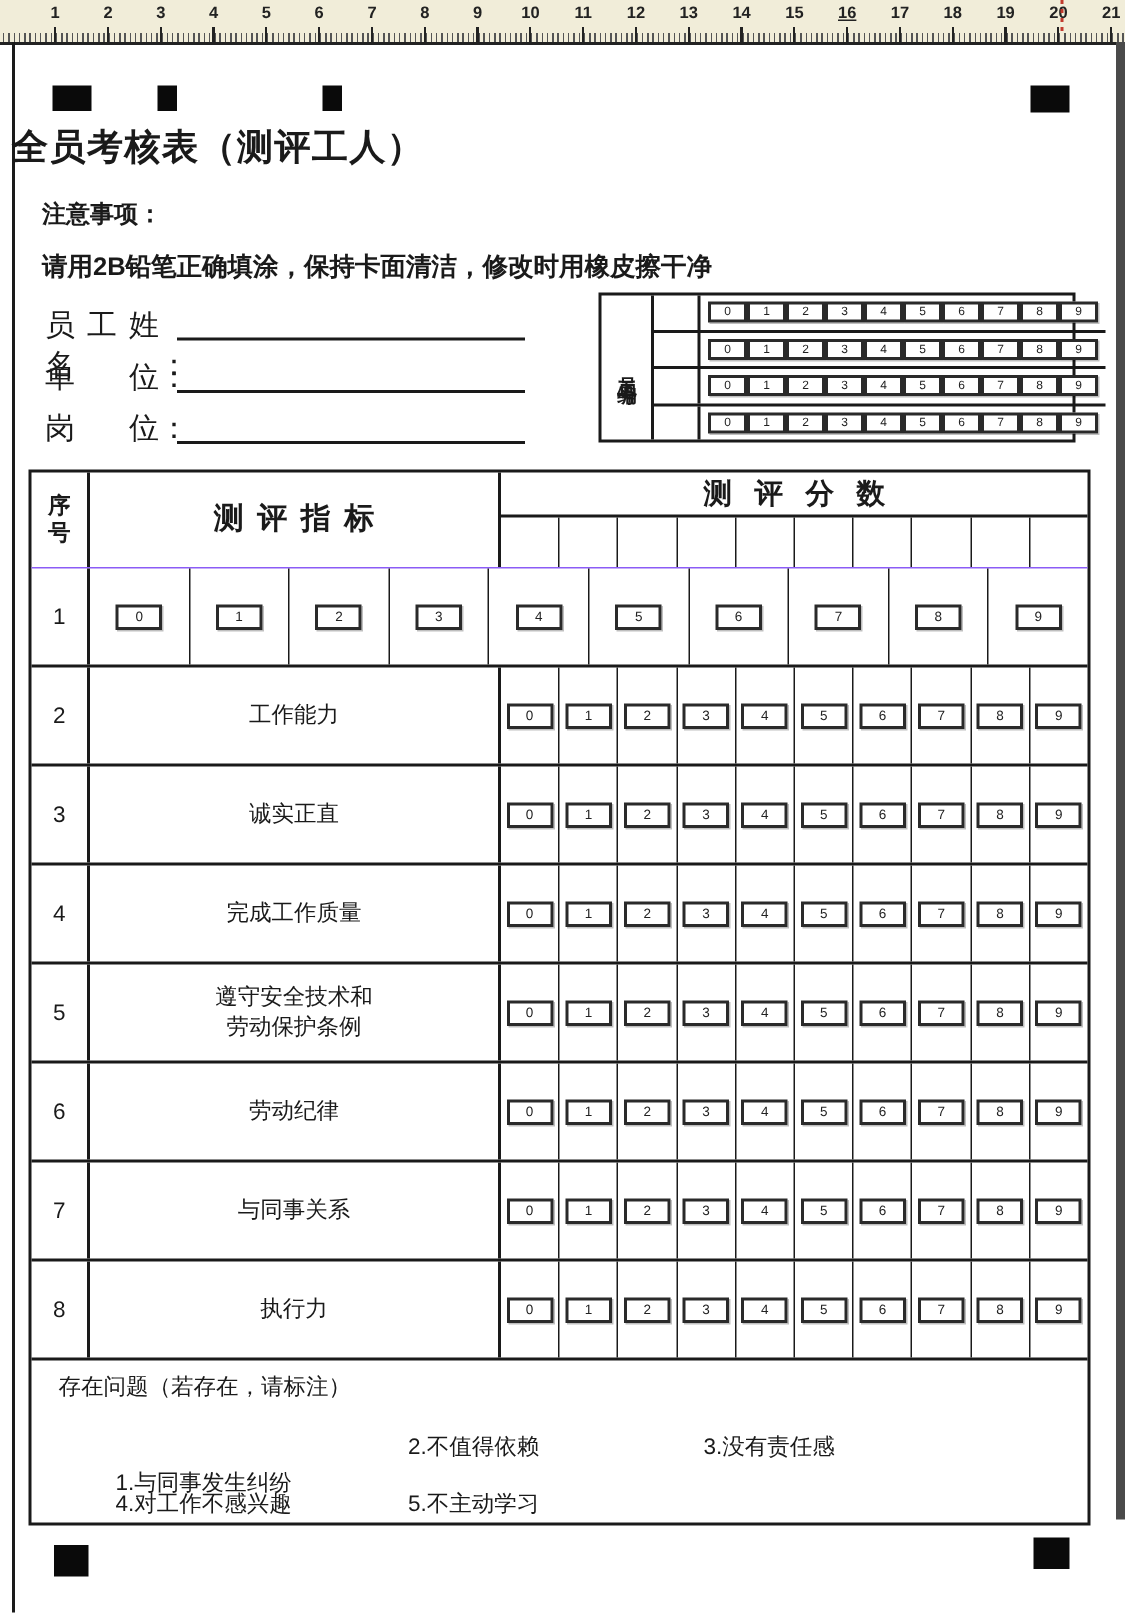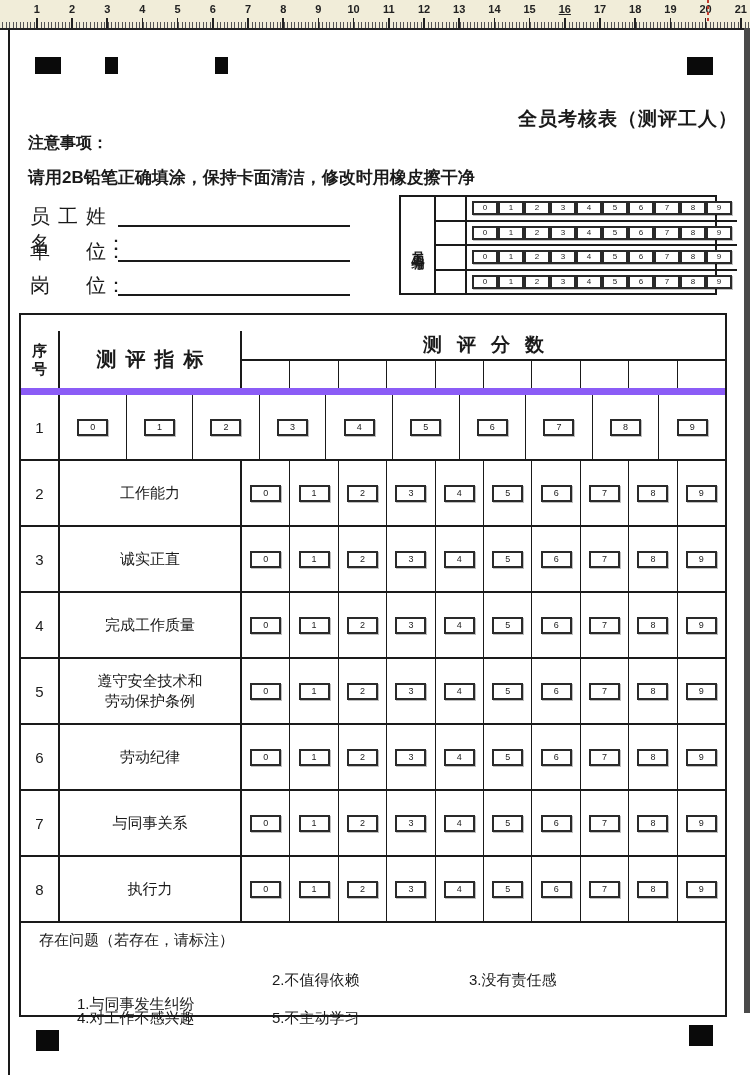--- a/index.html
+++ b/index.html
@@ -35,22 +35,22 @@
   .page-right-edge{position:absolute;left:744px;top:28px;width:6px;height:985px;background:#4a4a4a;}
   .reg-mark{position:absolute;background:#0a0a0a;}
   .rm-t1{left:35px;top:57px;width:26px;height:17px;}
   .rm-t2{left:105px;top:57px;width:13px;height:17px;}
   .rm-t3{left:215px;top:57px;width:13px;height:17px;}
   .rm-t4{left:687px;top:57px;width:26px;height:18px;}
   .rm-b1{left:36px;top:1030px;width:23px;height:21px;}
   .rm-b2{left:689px;top:1025px;width:24px;height:21px;}
   
   .form-title{
-    position:absolute;left:8px;top:82px;width:730px;text-align:right;
-    font-size:19px;font-weight:bold;letter-spacing:1px;margin-top:24px;
+    position:absolute;left:8px;top:82px;width:730px;text-align:left;
+    font-size:24px;font-weight:bold;letter-spacing:1px;
   }
   .notice-label{position:absolute;left:28px;top:133px;font-size:16px;font-weight:bold;}
   .instruction{position:absolute;left:28px;top:166px;font-size:17px;font-weight:bold;}
   
   .field-row{position:absolute;left:30px;height:26px;font-size:20px;}
   .fr-0{top:203px;} .fr-1{top:238px;} .fr-2{top:272px;}
   .field-label{display:inline-block;width:76px;text-align:justify;text-align-last:justify;vertical-align:bottom;}
   .field-colon{vertical-align:bottom;}
   .field-line{
     position:absolute;left:88px;top:0;width:232px;height:22px;
@@ -77,28 +77,28 @@
     background:#fff;border:2px solid #2a2a2a;box-shadow:1px 1px 0 rgba(0,0,0,.25);
     width:27px;height:13px;font-size:9px;line-height:1;color:#222;
     font-family:"Liberation Sans",sans-serif;box-sizing:content-box;
   }
   .id-bubble{width:22px;height:10px;font-size:8px;}
   
   .assess-table{
     position:absolute;left:19px;top:313px;width:708px;height:704px;
     border:2px solid #1a1a1a;box-sizing:border-box;display:flex;flex-direction:column;
   }
-  .t-header{display:flex;height:64px;border-bottom:7px solid #8b5cf6;box-sizing:border-box;flex:none;margin-top:16px;}
+  .t-header{display:flex;height:64px;border-bottom:1px solid #8b5cf6;box-sizing:border-box;flex:none;}
   .cell-num{
     width:39px;flex:none;border-right:2px solid #1a1a1a;box-sizing:border-box;
     display:flex;align-items:center;justify-content:center;font-size:15px;
   }
   .hdr-num{width:18px;line-height:1.15;word-break:break-all;text-align:center;font-weight:bold;}
   .cell-label{
-    width:182px;flex:none;border-right:2px solid #1a1a1a;box-sizing:border-box;
+    width:274px;flex:none;border-right:2px solid #1a1a1a;box-sizing:border-box;
     display:flex;align-items:center;justify-content:center;text-align:center;
     font-size:15px;white-space:pre-line;line-height:1.35;
   }
   .hdr-label{font-size:20px;font-weight:bold;letter-spacing:9px;padding-left:9px;}
   .scores-wrap{flex:1;display:flex;flex-direction:column;}
   .scores-title{
     height:30px;flex:none;border-bottom:2px solid #1a1a1a;box-sizing:border-box;
     display:flex;align-items:center;justify-content:center;
     font-size:19px;font-weight:bold;letter-spacing:15px;padding-left:15px;
   }

